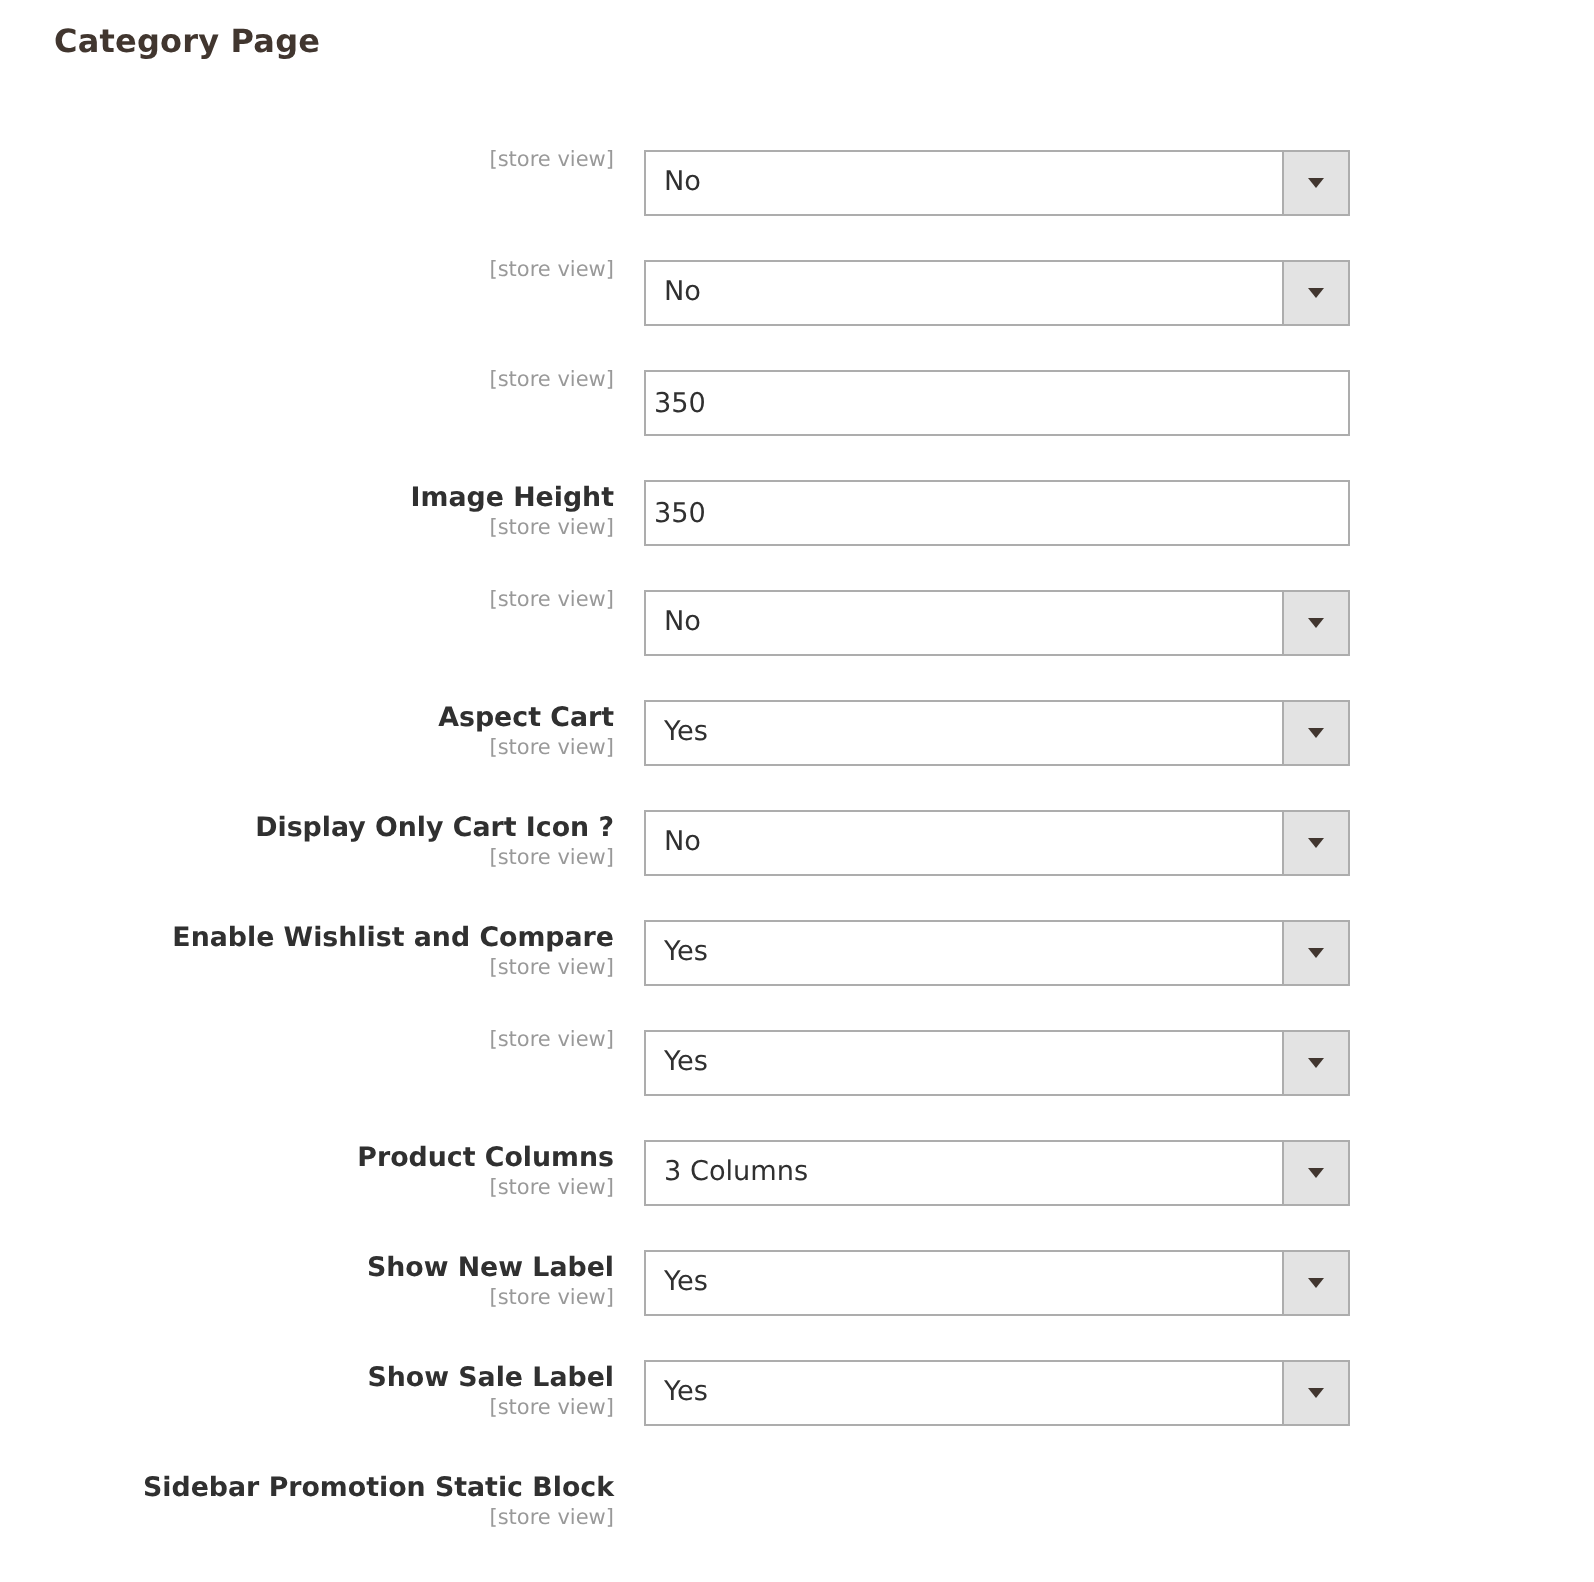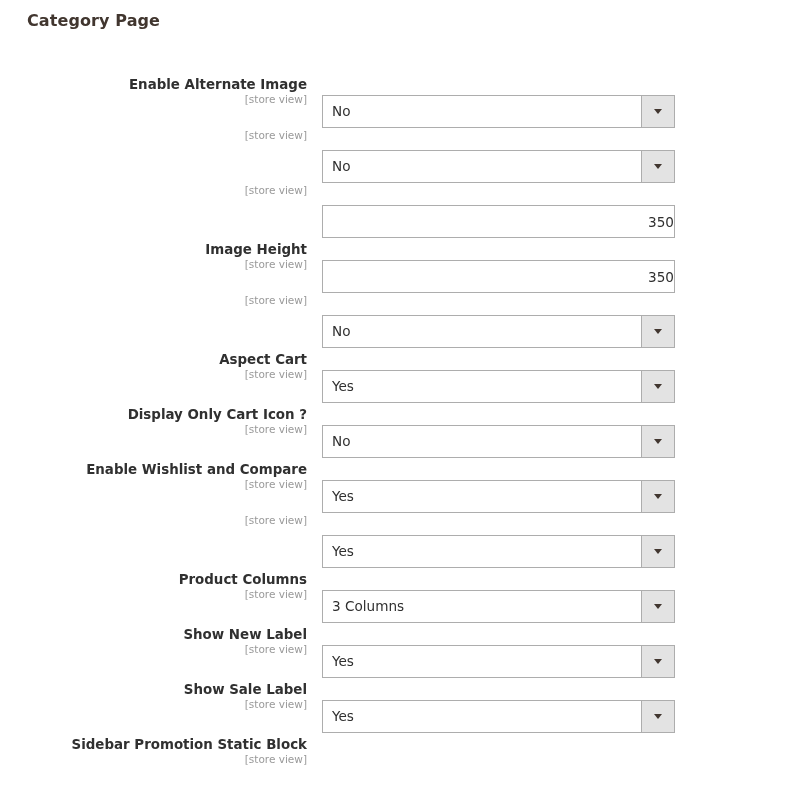--- a/index.html
+++ b/index.html
@@ -59,21 +59,20 @@
     }
     .control {
       position: absolute;
       left: 322px;
       top: 0;
       width: 353px;
       height: 33px;
       box-sizing: border-box;
       border: 1px solid #adadad;
       background: #ffffff;
-      margin-top: 20px;
     }
     .control .value {
       position: absolute;
       left: 9px;
       top: 0;
       line-height: 31px;
       font-size: 13.6px;
       color: #303030;
       white-space: nowrap;
     }
@@ -84,21 +83,20 @@
       width: 100%;
       height: 100%;
       box-sizing: border-box;
       border: none;
       outline: none;
       background: transparent;
       padding: 0 0 0 4px;
       font-family: "DejaVu Sans", sans-serif;
       font-size: 13.6px;
       color: #303030;
-      text-align: right;
     }
     .select-btn {
       position: absolute;
       right: 0;
       top: 0;
       width: 33px;
       height: 31px;
       box-sizing: border-box;
       border-left: 1px solid #adadad;
       background: #e3e3e3;
@@ -116,21 +114,20 @@
   </style>
 </head>
 <body>
 
 <div class="section-title">Category Page</div>
 
 <div class="rows">
 
   <div class="row">
     <div class="label-col">
-      <span class="field-label">Enable Alternate Image</span>
       <span class="scope">[store view]</span>
     </div>
     <div class="control">
       <span class="value">No</span>
       <span class="select-btn">
           <span class="caret"></span>
         </span>
     </div>
   </div>
 

